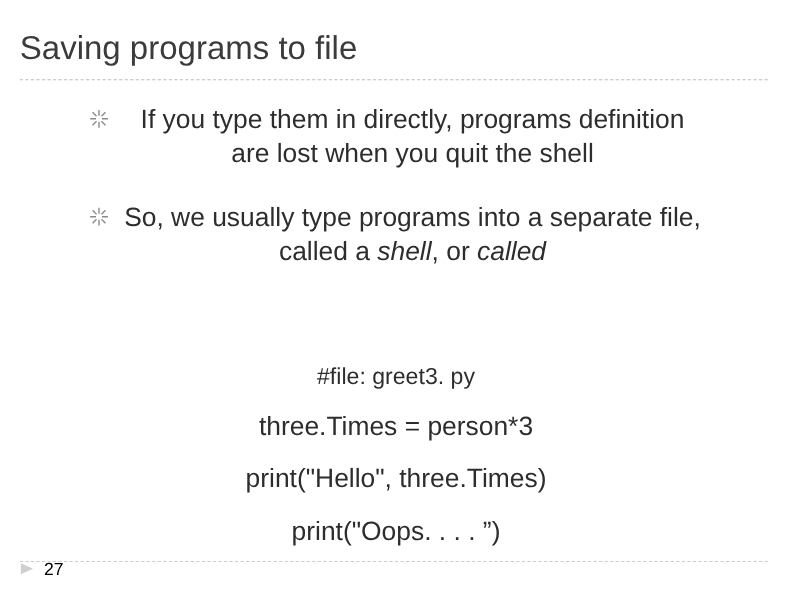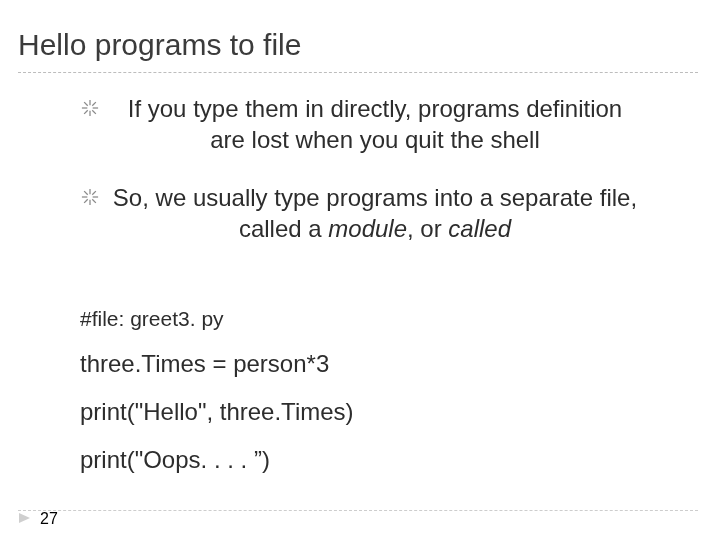--- a/index.html
+++ b/index.html
@@ -56,22 +56,23 @@
     font-size: 24px;
     line-height: 1.28;
     color: #2d2d2d;
   }
   .bullet-text em {
     font-style: italic;
   }
   .code-block {
     position: absolute;
     left: 80px;
-    top: 304px;
+    top: 328px;
     width: 560px;
+    text-align: center;
   }
   .code-line-small {
     font-size: 21px;
     line-height: 1.45;
     color: #2d2d2d;
   }
   .code-line-big {
     font-size: 24px;
     line-height: 1.45;
     color: #2d2d2d;
@@ -95,21 +96,21 @@
     bottom: 12px;
     font-size: 16px;
     color: #000000;
   }
 </style>
 </head>
 <body>
 
 <div class="slide">
 
-  <div class="title">Hello programs to file</div>
+  <div class="title">Saving programs to file</div>
   <div class="title-underline"></div>
 
   <div class="bullets">
 
     <div class="bullet">
       <span class="bullet-icon">
         <svg width="18" height="18" viewBox="0 0 20 20">
           <g stroke="#8a8a8a" stroke-width="1.4" fill="none">
             <line x1="10" y1="1" x2="10" y2="7"></line>
             <line x1="10" y1="13" x2="10" y2="19"></line>
@@ -134,21 +135,21 @@
             <line x1="1" y1="10" x2="7" y2="10"></line>
             <line x1="13" y1="10" x2="19" y2="10"></line>
             <line x1="3.5" y1="3.5" x2="7.5" y2="7.5"></line>
             <line x1="12.5" y1="12.5" x2="16.5" y2="16.5"></line>
             <line x1="16.5" y1="3.5" x2="12.5" y2="7.5"></line>
             <line x1="7.5" y1="12.5" x2="3.5" y2="16.5"></line>
           </g>
         </svg>
       </span>
       <span class="bullet-text">
-        <span>So, we usually type programs into a separate file, called a </span><em>module</em><span>, or </span><em>called</em>
+        <span>So, we usually type programs into a separate file, called a </span><em>shell</em><span>, or </span><em>called</em>
       </span>
     </div>
 
   </div>
 
   <div class="code-block">
     <div class="code-line-small">#file: greet3. py</div>
     <div class="code-line-big">three.Times = person*3</div>
     <div class="code-line-big">print("Hello", three.Times)</div>
     <div class="code-line-big">print("Oops. . . . ”)</div>

